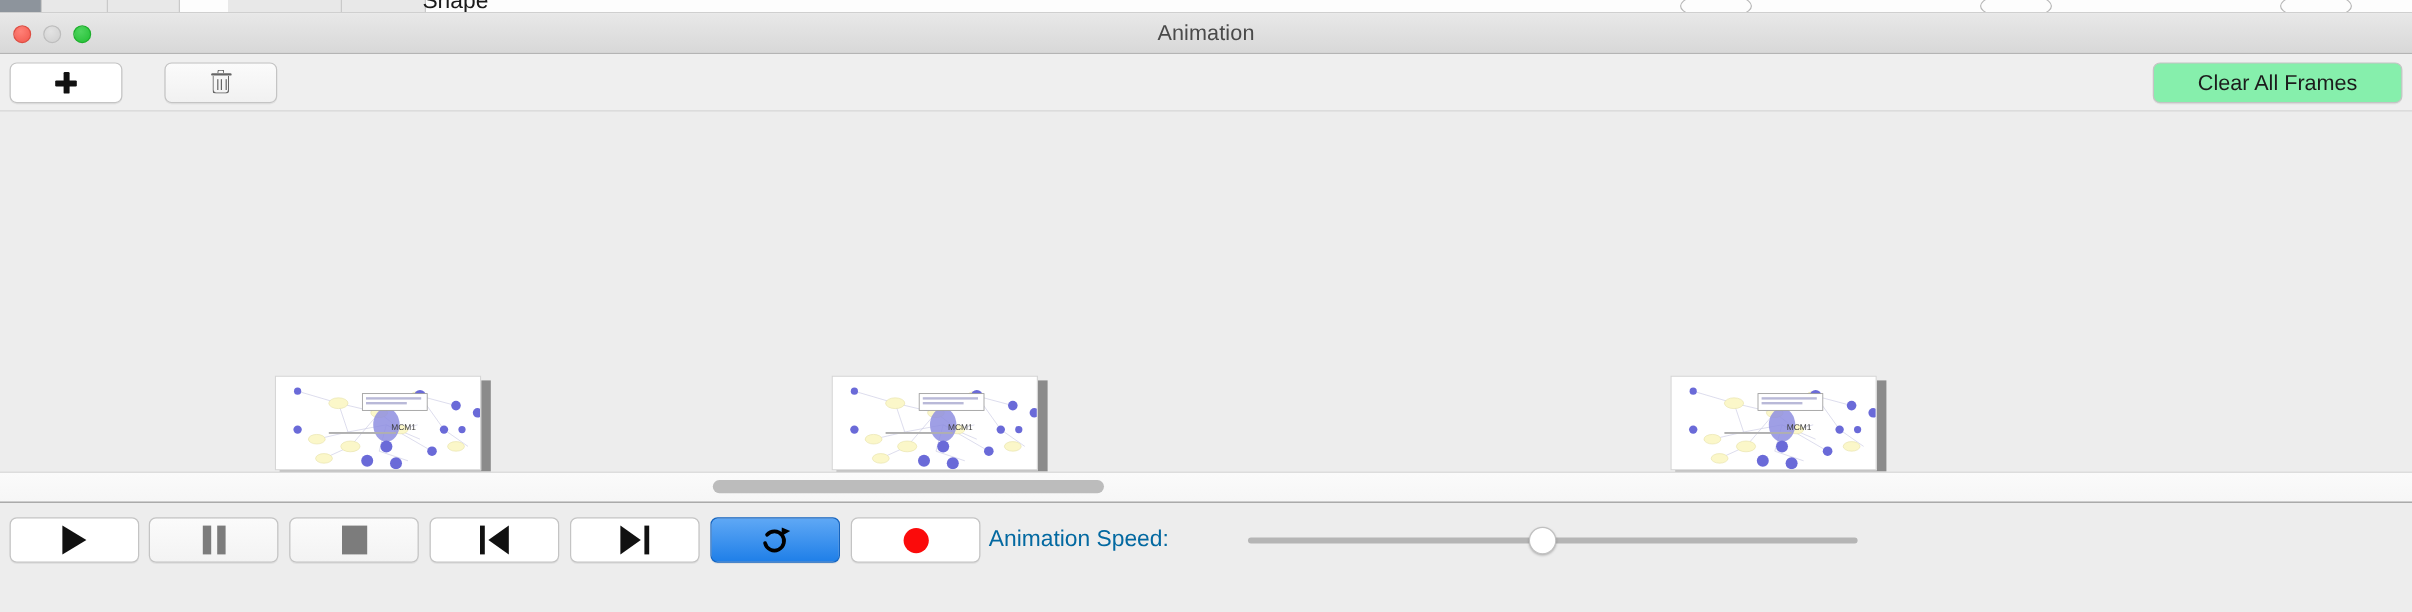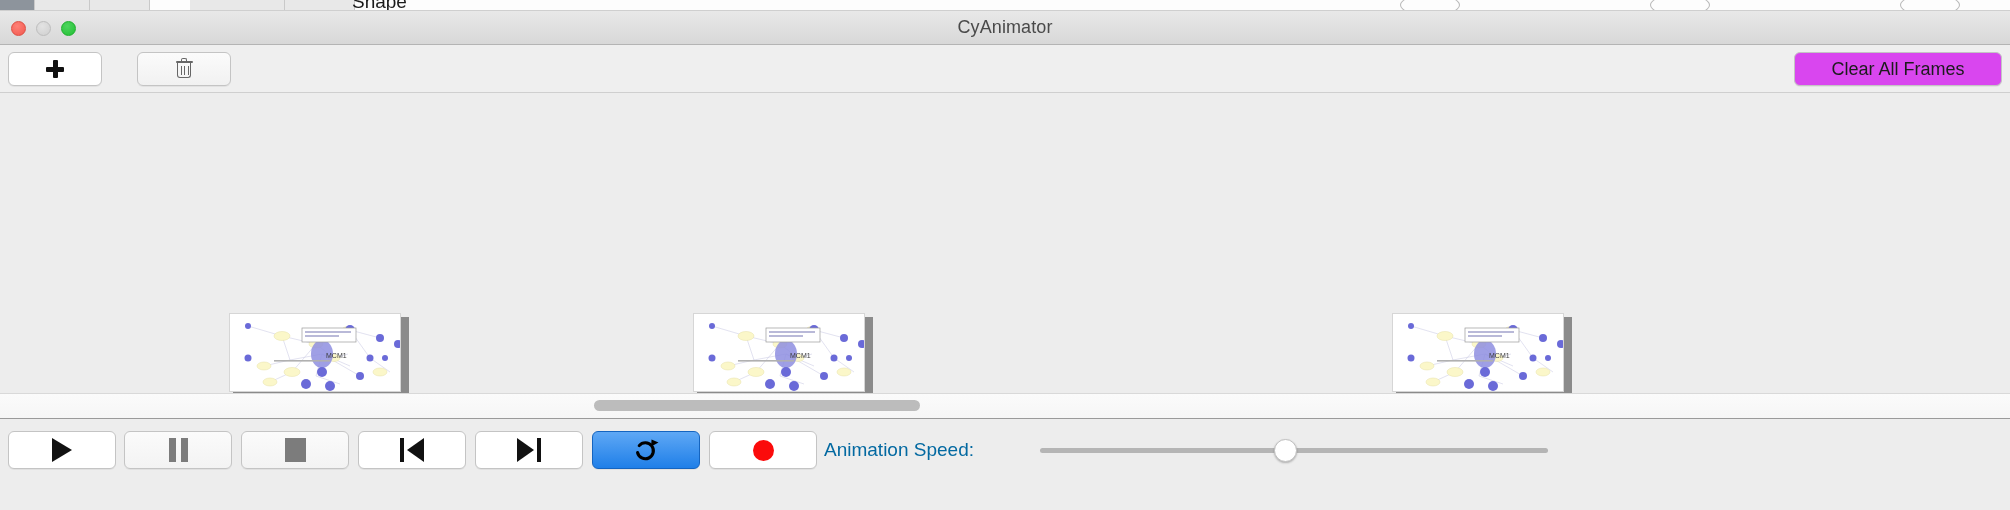--- a/index.html
+++ b/index.html
@@ -63,21 +63,21 @@
   }
   .tbtn{
     position:absolute; top:7px; height:34px;
     border:1px solid #c4c4c4; border-radius:6px;
     display:flex; align-items:center; justify-content:center;
     font-size:18px; color:#1c1c1c; cursor:default;
     box-shadow:0 1px 0 rgba(0,0,0,.05);
   }
   #btn-add   { left:8px;  width:94px; background:#ffffff; }
   #btn-del   { left:137px;width:94px; background:linear-gradient(to bottom,#fbfbfb,#f1f1f1); }
-  #btn-clear { right:8px; width:208px; background:#d946ef; padding:0 24px;align-items:center; }
+  #btn-clear { right:8px; width:208px; background:#86efac; padding:0 24px;align-items:center; }
 
   .plus-icon{ position:relative; width:20px; height:20px; }
   .plus-icon::before,.plus-icon::after{
     content:""; position:absolute; background:#111; border-radius:1px;
   }
   .plus-icon::before{ left:7.5px; top:1px;  width:5px; height:18px; }
   .plus-icon::after { left:1px;  top:7.5px; width:18px; height:5px; }
 
   .trash-icon{ position:relative; width:17px; height:20px; }
   .trash-icon .lid{
@@ -190,21 +190,21 @@
   <div class="bg-curve" style="left:1900px;"></div>
 </div>
 <div id="bg-rule"></div>
 
 <div id="window">
 
   <div id="titlebar">
     <div class="traffic close"></div>
     <div class="traffic min"></div>
     <div class="traffic max"></div>
-    <div id="window-title">CyAnimator</div>
+    <div id="window-title">Animation</div>
   </div>
 
   <div id="toolbar">
     <div class="tbtn" id="btn-add">
       <span class="plus-icon"></span>
     </div>
     <div class="tbtn" id="btn-del">
       <span class="trash-icon">
         <span class="handle"></span>
           <span class="lid"></span>

